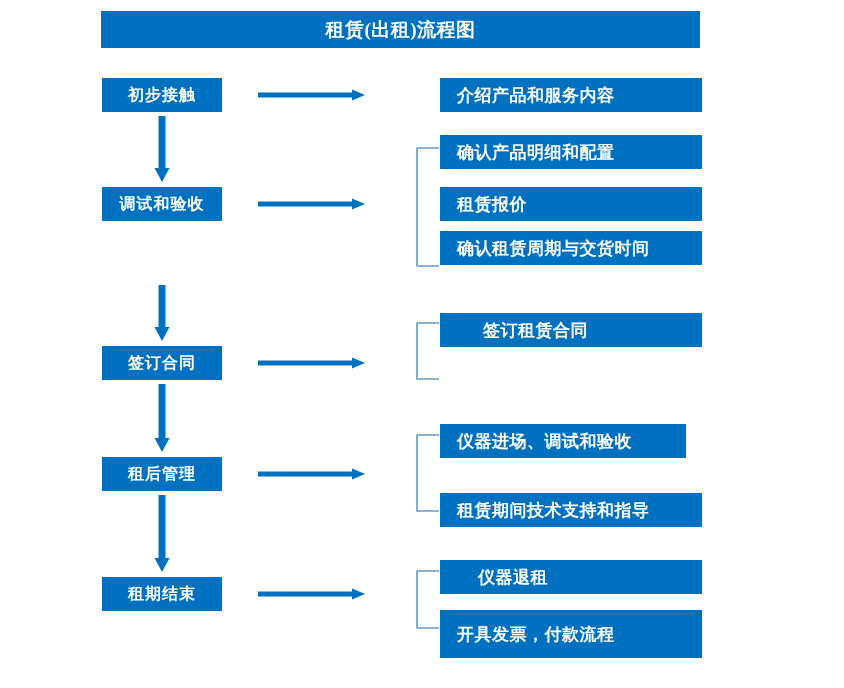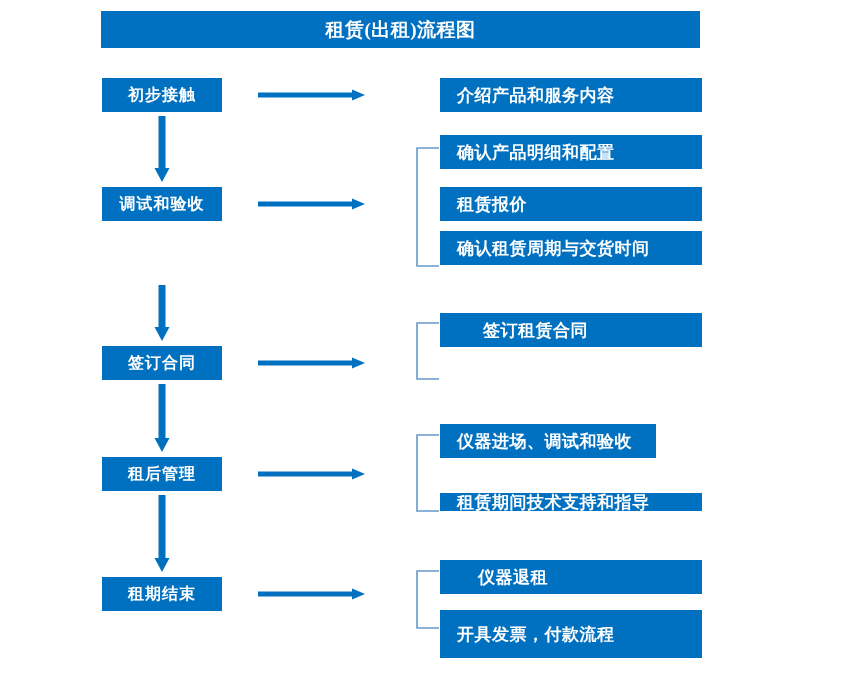--- a/index.html
+++ b/index.html
@@ -172,23 +172,23 @@
 
   <div class="detail-box" style="left:440px; top:313px; width:262px; height:34px;padding-left:43px;">签订租赁合同</div>
 
 
   <div class="bracket" style="left:416px; top:434px; width:24px; height:78px;">
     <svg width="24" height="78" viewBox="0 0 24 78">
       <path d="M 23 1 L 1 1 L 1 77 L 23 77" stroke="#6699CC" stroke-width="1.6" fill="none"></path>
     </svg>
   </div>
 
-  <div class="detail-box" style="left:440px; top:424px; width:216px; height:34px;">仪器进场、调试和验收</div>
+  <div class="detail-box" style="left:440px; top:424px; width:246px; height:34px;">仪器进场、调试和验收</div>
 
-  <div class="detail-box" style="left:440px; top:493px; width:262px; height:18px;">租赁期间技术支持和指导</div>
+  <div class="detail-box" style="left:440px; top:493px; width:262px; height:34px;">租赁期间技术支持和指导</div>
 
   <div class="bracket" style="left:416px; top:570px; width:24px; height:59px;">
     <svg width="24" height="59" viewBox="0 0 24 59">
       <path d="M 23 1 L 1 1 L 1 58 L 23 58" stroke="#6699CC" stroke-width="1.6" fill="none"></path>
     </svg>
   </div>
 
   <div class="detail-box" style="left:440px; top:560px; width:262px; height:34px;padding-left:38px;">仪器退租</div>
 
   <div class="detail-box" style="left:440px; top:610px; width:262px; height:48px;">开具发票，付款流程</div>

